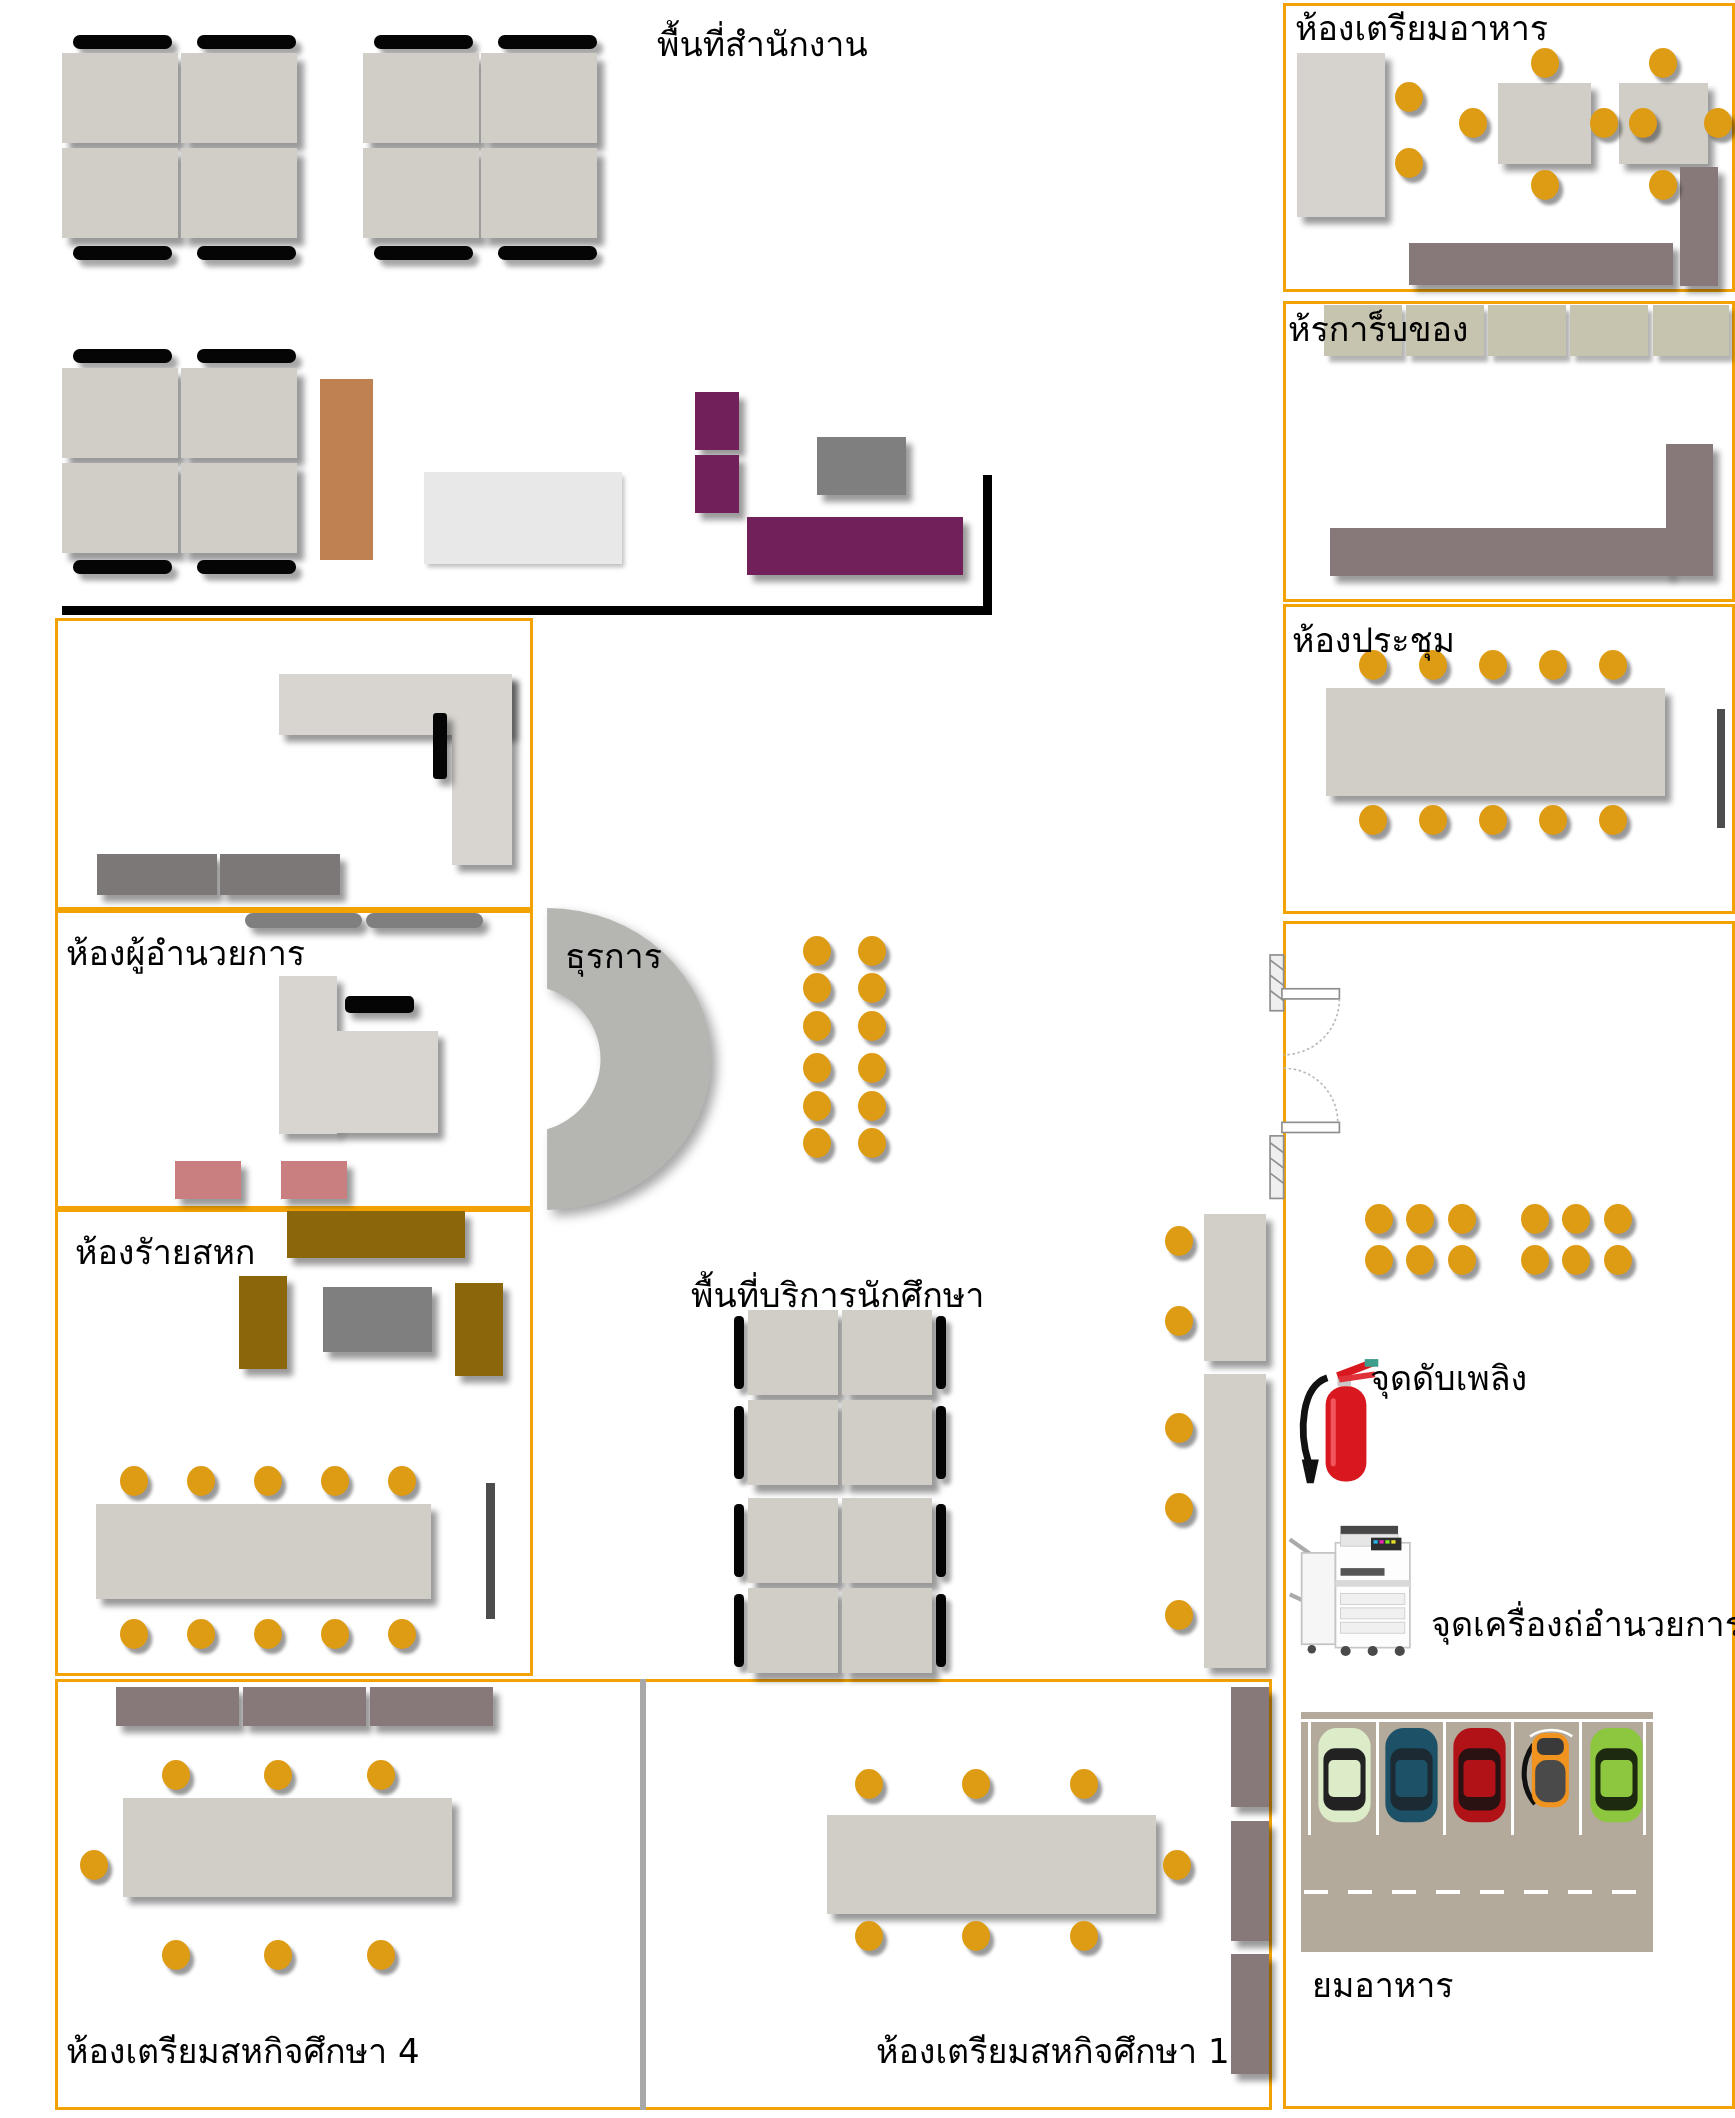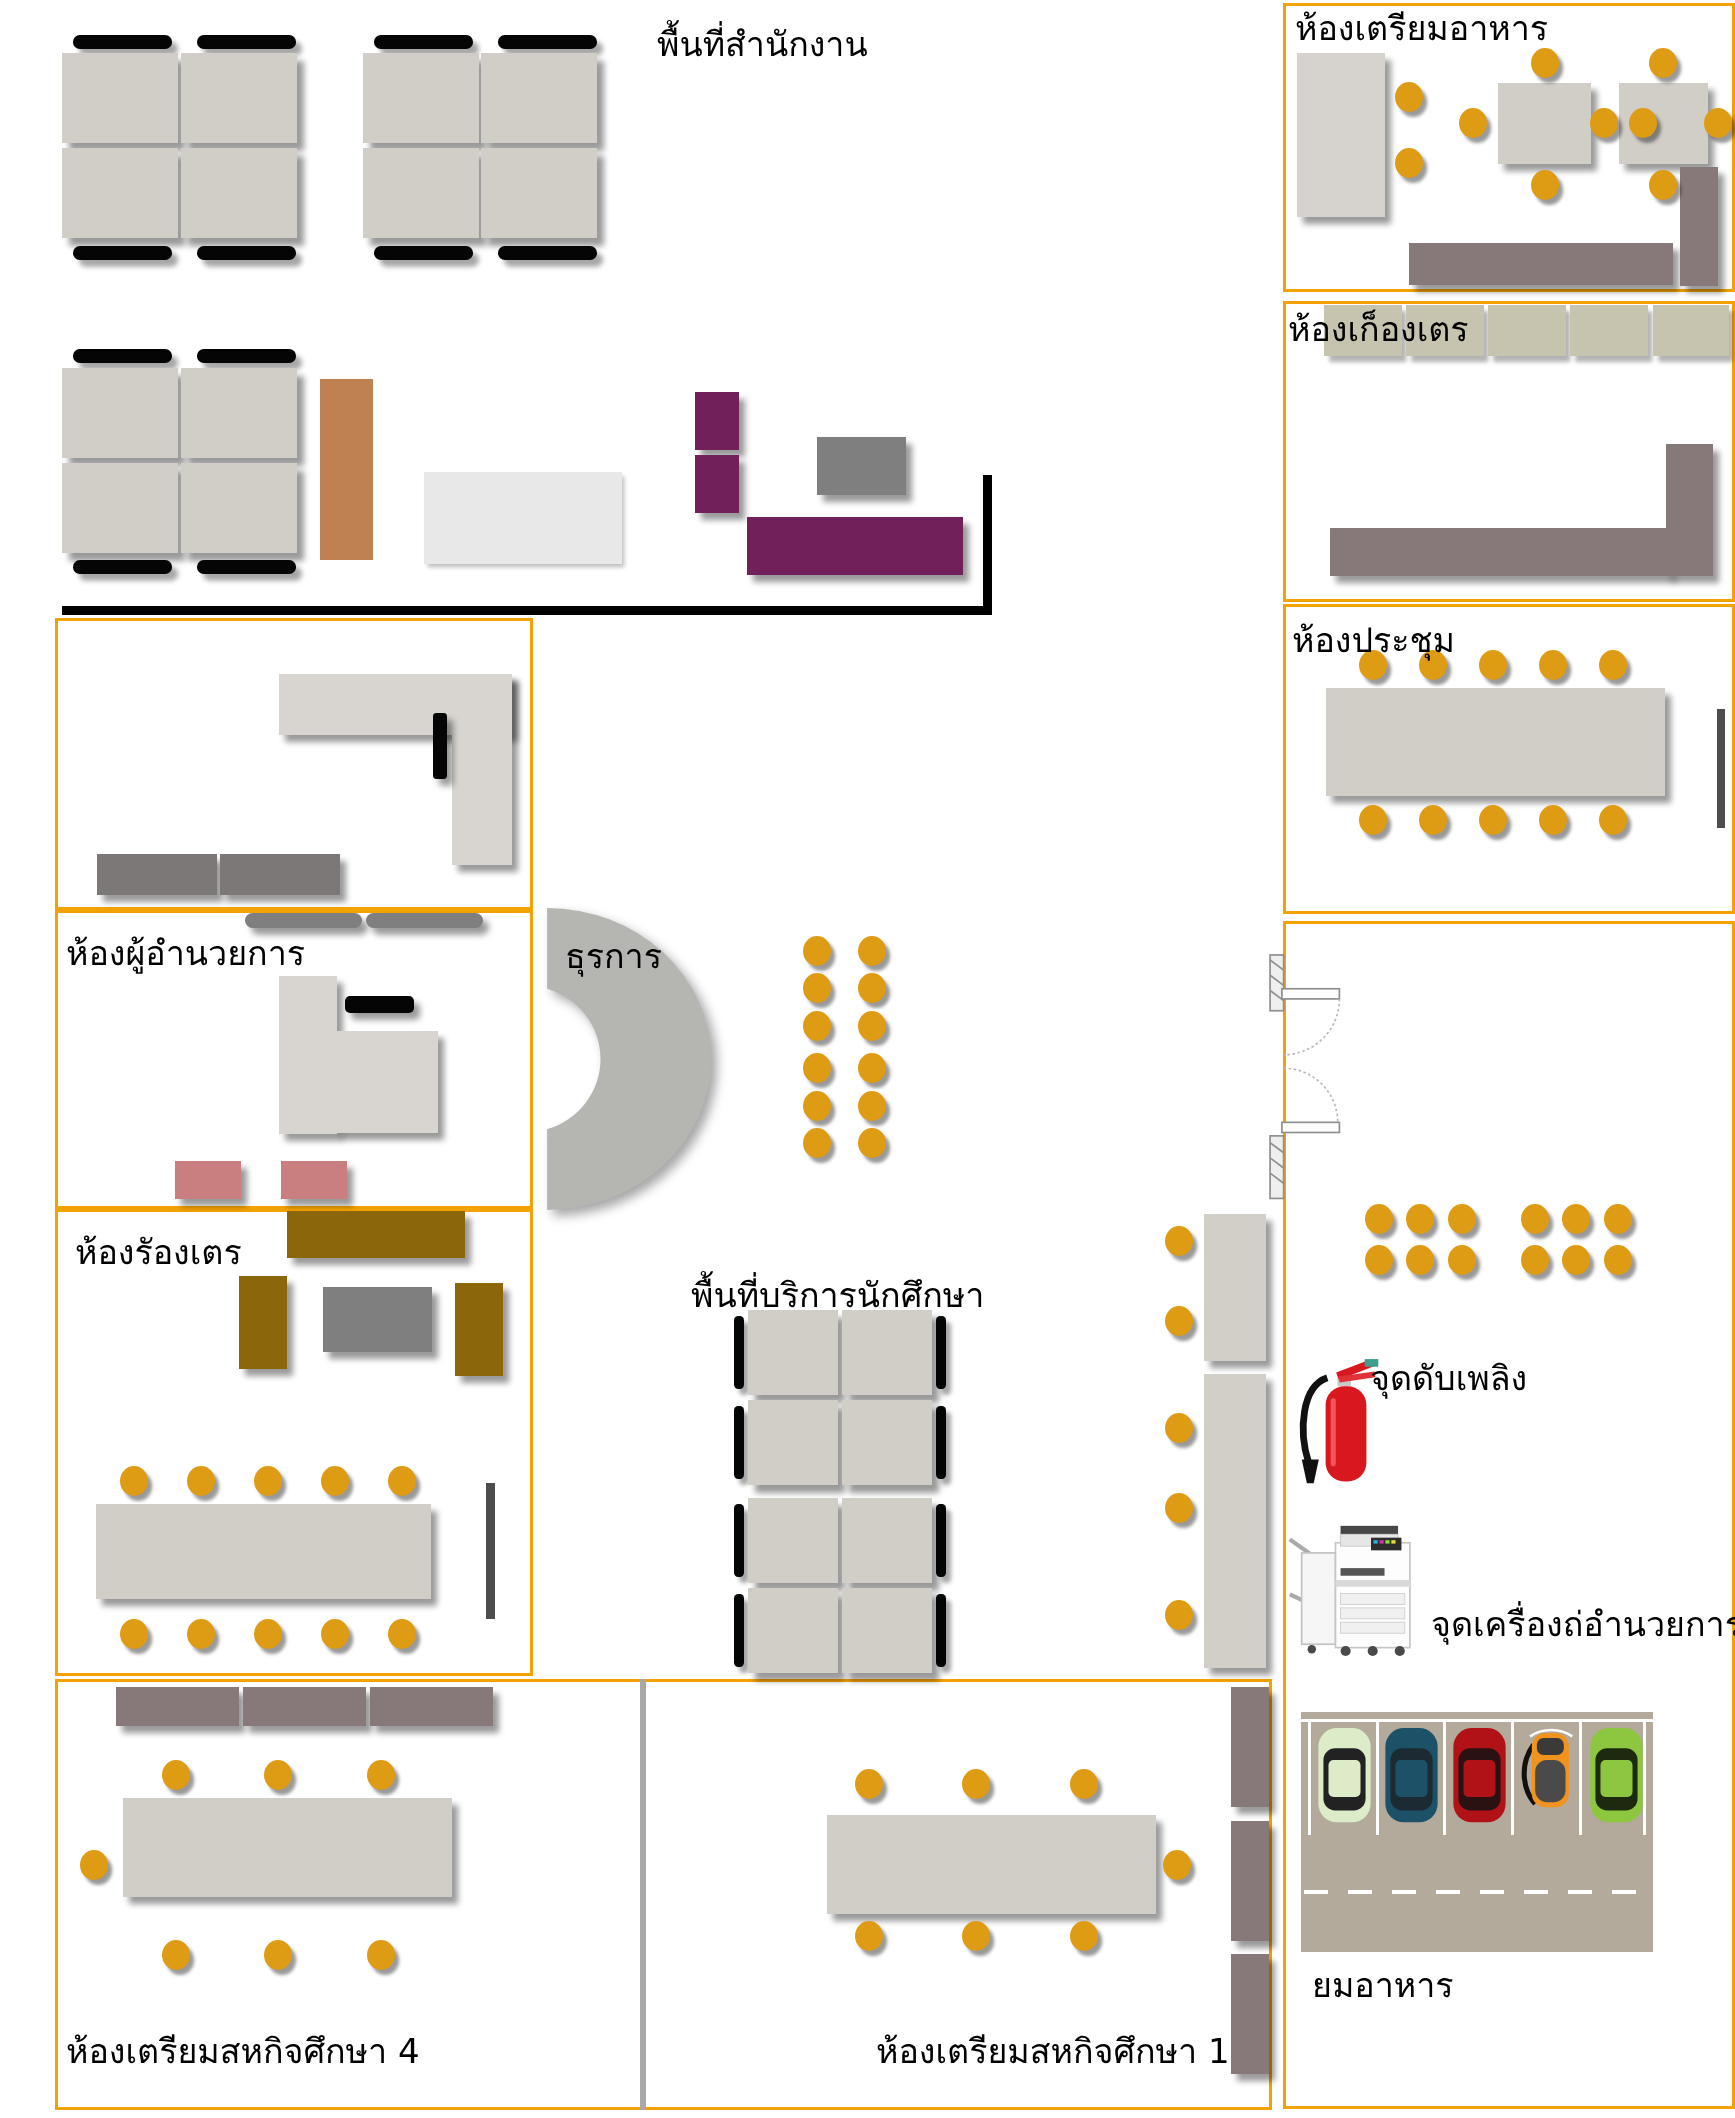--- a/index.html
+++ b/index.html
@@ -75,21 +75,21 @@
   <b class="furn gray" style="left:245px;top:913px;width:117px;height:15.3px;border-radius:7.6px;z-index:5"></b>
   <b class="furn gray" style="left:366px;top:913px;width:117px;height:15.3px;border-radius:7.6px;z-index:5"></b>
   <div class="lbl" style="left:66px;top:934px">ห้องผู้อำนวยการ</div>
   <b class="furn" style="left:279px;top:976px;width:58px;height:158px;background:#D8D5D0"></b>
   <b class="furn" style="left:335px;top:1031px;width:103px;height:102px;background:#D8D5D0"></b>
   <b class="furn" style="left:345px;top:996px;width:69px;height:17px;background:#050505;border-radius:5.1px"></b>
   <b class="furn pink" style="left:175px;top:1161px;width:66px;height:38px"></b>
   <b class="furn pink" style="left:281px;top:1161px;width:66px;height:38px"></b>
 
   <div class="room" style="left:55px;top:1209px;width:478px;height:467px"></div>
-  <div class="lbl" style="left:75px;top:1233px">ห้องรัองเตร</div>
+  <div class="lbl" style="left:75px;top:1233px">ห้องรัายสหก</div>
   <b class="furn gold" style="left:287px;top:1211px;width:178px;height:47px"></b>
   <b class="furn gold" style="left:239px;top:1276px;width:48px;height:93px"></b>
   <b class="furn gold" style="left:455px;top:1283px;width:48px;height:93px"></b>
   <b class="furn gray" style="left:323px;top:1287px;width:109px;height:65px"></b>
   <i class="dot" style="left:120px;top:1466px"></i>
   <i class="dot" style="left:187px;top:1466px"></i>
   <i class="dot" style="left:254px;top:1466px"></i>
   <i class="dot" style="left:321px;top:1466px"></i>
   <i class="dot" style="left:388px;top:1466px"></i>
   <b class="furn ltgray" style="left:96px;top:1504px;width:335px;height:95px"></b>
@@ -186,21 +186,21 @@
   <i class="dot" style="left:1590px;top:108px"></i>
   <i class="dot" style="left:1629px;top:108px"></i>
   <i class="dot" style="left:1649px;top:48px"></i>
   <b class="furn ltgray" style="left:1619px;top:83px;width:89px;height:81px"></b>
   <i class="dot" style="left:1649px;top:170px"></i>
   <i class="dot" style="left:1704px;top:108px"></i>
   <b class="furn mauve" style="left:1409px;top:243px;width:264px;height:42px"></b>
   <b class="furn mauve" style="left:1680px;top:167px;width:38px;height:119px"></b>
 
   <div class="room" style="left:1283px;top:301px;width:452px;height:301px"></div>
-  <div class="lbl" style="left:1288px;top:310px">ห้องเก็องเตร</div>
+  <div class="lbl" style="left:1288px;top:310px">ห้รการ็บของ</div>
   <b class="furn khaki flat" style="left:1324px;top:305px;width:78px;height:51px"></b>
   <b class="furn khaki flat" style="left:1406px;top:305px;width:78px;height:51px"></b>
   <b class="furn khaki flat" style="left:1488px;top:305px;width:78px;height:51px"></b>
   <b class="furn khaki flat" style="left:1570px;top:305px;width:78px;height:51px"></b>
   <b class="furn khaki flat" style="left:1653px;top:305px;width:76px;height:51px"></b>
   <b class="furn mauve" style="left:1330px;top:528px;width:339px;height:48px"></b>
   <b class="furn mauve" style="left:1666px;top:444px;width:47px;height:132px"></b>
 
   <div class="room" style="left:1283px;top:604px;width:452px;height:310px"></div>
   <div class="lbl" style="left:1292px;top:621px">ห้องประชุม</div>

